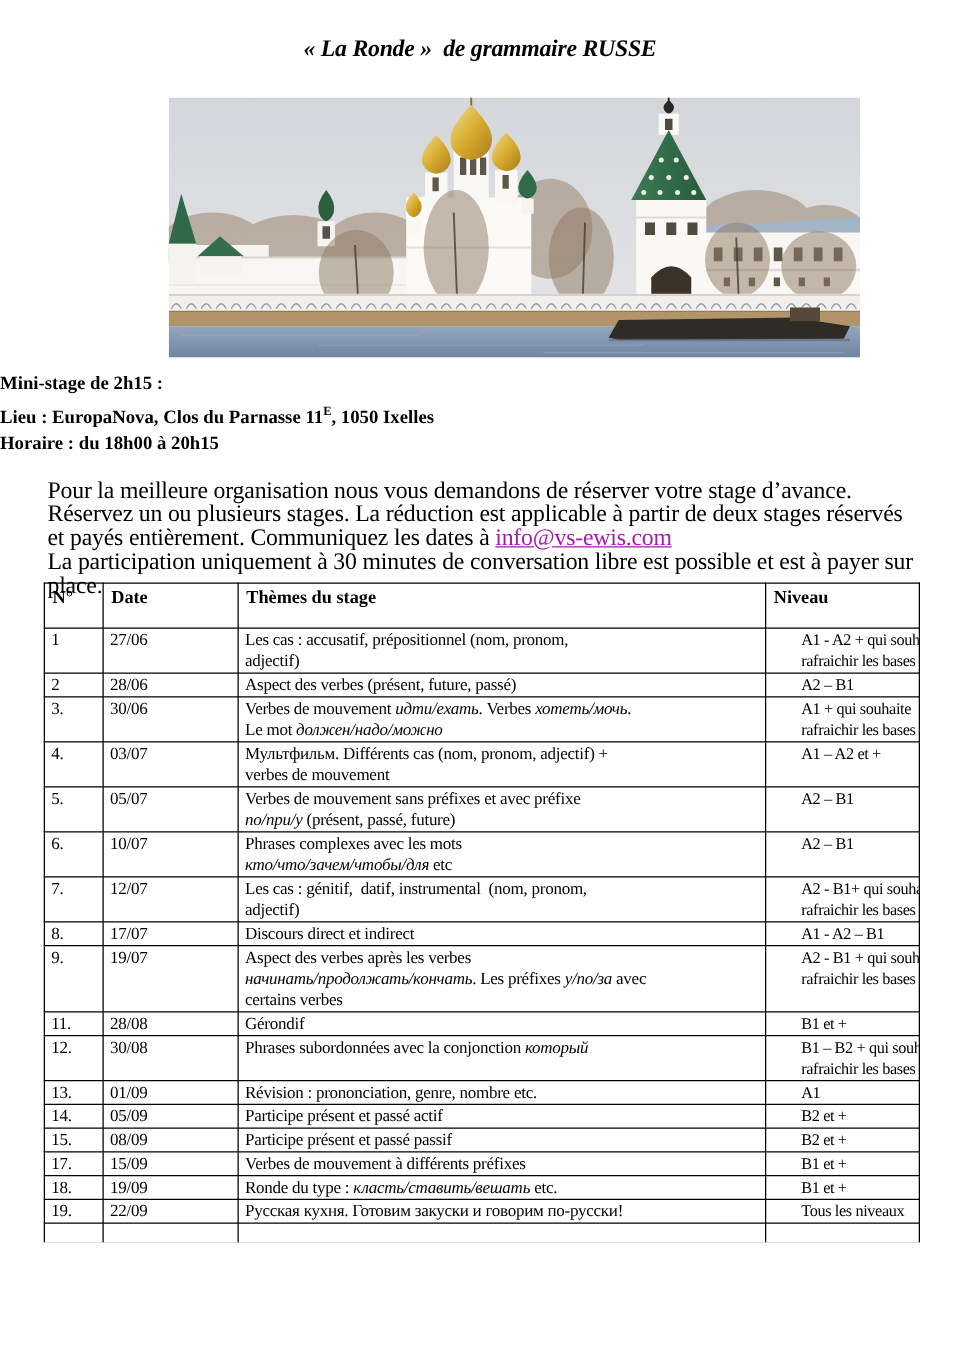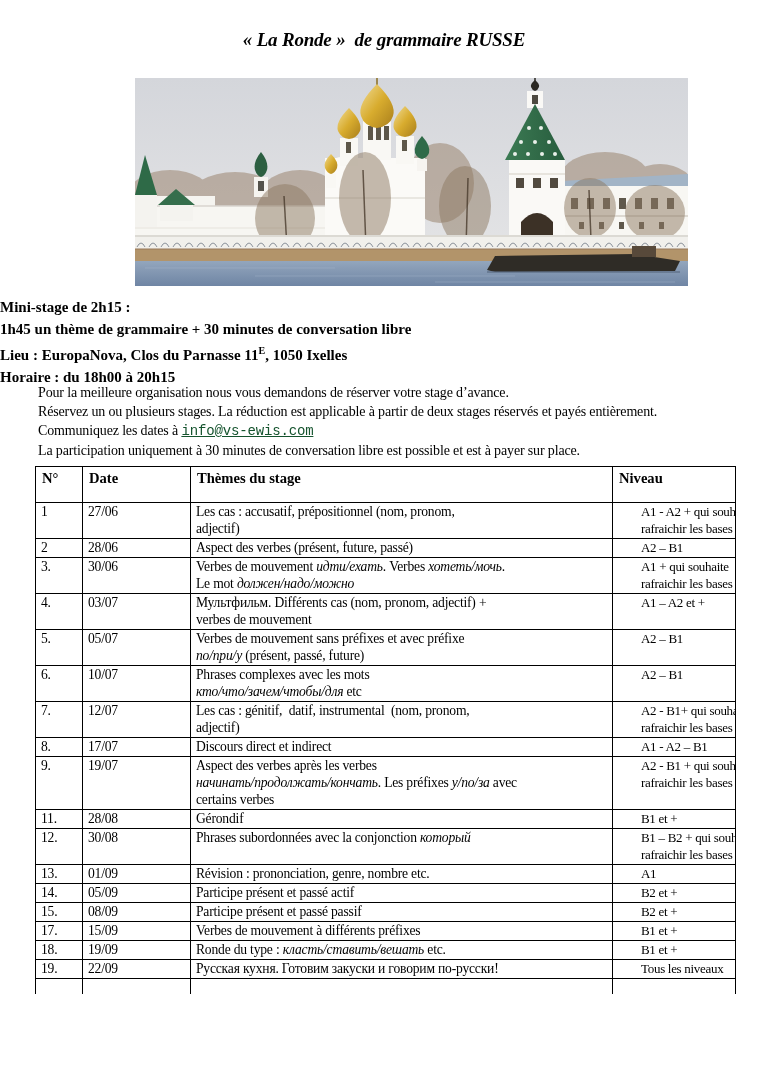--- a/index.html
+++ b/index.html
@@ -6,24 +6,24 @@
   .page{position:relative;width:768px;height:994px;background:#fff;overflow:hidden;
         font-family:"Liberation Serif","DejaVu Serif",serif;color:#000;}
   .title{position:absolute;top:29px;left:0;width:768px;margin:0;text-align:center;
          font-size:19px;font-weight:bold;font-style:italic;white-space:pre;letter-spacing:-0.2px;}
   .photo{position:absolute;left:135px;top:78px;width:553px;height:208px;}
   .photo svg{display:block;}
   .intro{position:absolute;top:297px;left:0;width:768px;text-align:left;
          font-weight:bold;font-size:15px;line-height:21.5px;}
   .intro p{margin:0;white-space:pre;}
   .intro sup{font-size:10px;}
-  .notes{position:absolute;top:383px;left:38px;width:700px;font-size:14px;
+  .notes{position:absolute;top:383px;left:38px;width:700px;font-size:19px;
          line-height:19px;letter-spacing:-0.15px;}
   .notes p{margin:0;}
-  .email{color:#14532d;text-decoration:underline;font-family:Liberation Mono, monospace;}
+  .email{color:#a21caf;text-decoration:underline;}
   table.stages{position:absolute;top:466px;left:35px;width:700px;border-collapse:collapse;
                table-layout:fixed;}
   table.stages th,table.stages td{border:1px solid #000;vertical-align:top;overflow:hidden;}
   table.stages th{text-align:left;font-weight:bold;font-size:14.6px;line-height:19px;
                   padding:2px 5px 14px 6px;}
   table.stages td{font-size:13.6px;line-height:17px;padding:0 3px 1px 5px;
                   white-space:pre;letter-spacing:-0.2px;}
   table.stages td.c-niveau{font-size:13px;letter-spacing:-0.3px;padding-left:28px;}
   tr.empty-row td{height:14px;}
   .ru{font-style:italic;}
@@ -233,21 +233,20 @@
       </g>
 
       <polygon points="352,192 360,178 500,176 545,183 540,193 360,194" fill="#2f2c26"></polygon>
       <rect x="497" y="168" width="24" height="11" fill="#57493a"></rect>
       <line x1="352" y1="194" x2="545" y2="194" stroke="#5a6b82" stroke-width="2" opacity="0.6"></line>
     </svg>
   </div>
 
   <div class="intro">
     <p>Mini-stage de 2h15 :</p>
-    <p>1h45 un thème de grammaire + 30 minutes de conversation libre</p>
     <p><span>Lieu : EuropaNova, Clos du Parnasse 11</span><sup>E</sup><span>, 1050 Ixelles</span></p>
     <p>Horaire : du 18h00 à 20h15</p>
   </div>
 
   <div class="notes">
     <p>Pour la meilleure organisation nous vous demandons de réserver votre stage d’avance.</p>
     <p><span>Réservez un ou plusieurs stages. La réduction est applicable à partir de deux stages réservés et payés entièrement. Communiquez les dates à </span><a class="email" href="#">info@vs-ewis.com</a></p>
     <p>La participation uniquement à 30 minutes de conversation libre est possible et est à payer sur place.</p>
   </div>
 

